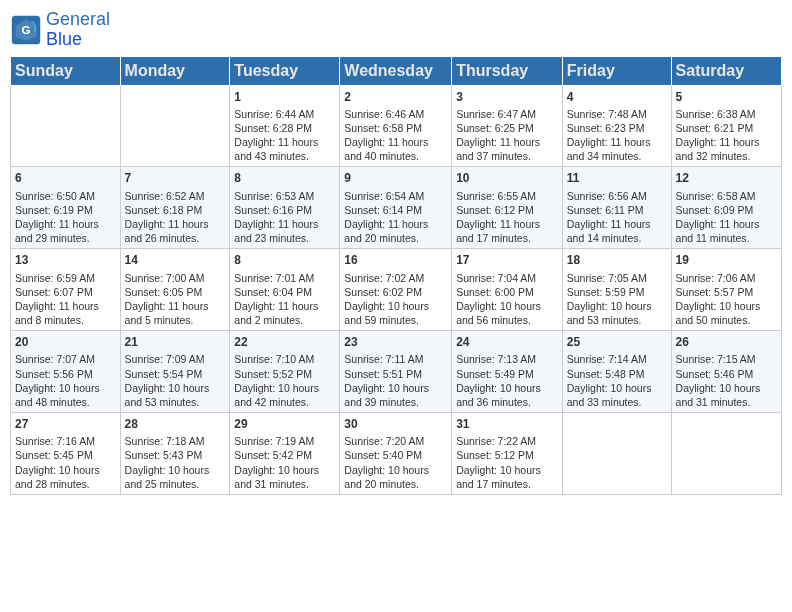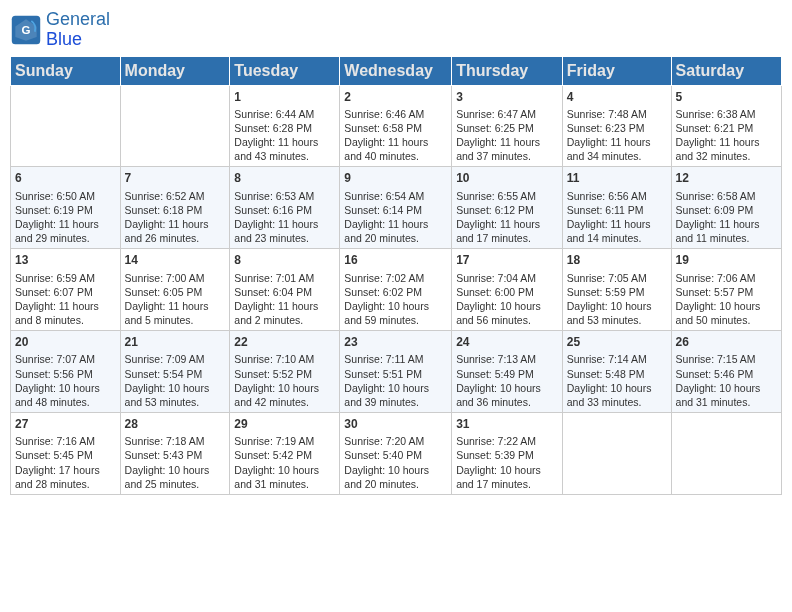--- a/index.html
+++ b/index.html
@@ -273,21 +273,21 @@
           <div>Sunrise: 7:15 AM</div>
           <div>Sunset: 5:46 PM</div>
           <div>Daylight: 10 hours and 31 minutes.</div>
         </td>
       </tr>
       <tr>
         <td>
           <div class="day-num">27</div>
           <div>Sunrise: 7:16 AM</div>
           <div>Sunset: 5:45 PM</div>
-          <div>Daylight: 17 hours and 28 minutes.</div>
+          <div>Daylight: 10 hours and 28 minutes.</div>
         </td>
         <td>
           <div class="day-num">28</div>
           <div>Sunrise: 7:18 AM</div>
           <div>Sunset: 5:43 PM</div>
           <div>Daylight: 10 hours and 25 minutes.</div>
         </td>
         <td>
           <div class="day-num">29</div>
           <div>Sunrise: 7:19 AM</div>
@@ -296,20 +296,20 @@
         </td>
         <td>
           <div class="day-num">30</div>
           <div>Sunrise: 7:20 AM</div>
           <div>Sunset: 5:40 PM</div>
           <div>Daylight: 10 hours and 20 minutes.</div>
         </td>
         <td>
           <div class="day-num">31</div>
           <div>Sunrise: 7:22 AM</div>
-          <div>Sunset: 5:39 PM</div>
+          <div>Sunset: 5:12 PM</div>
           <div>Daylight: 10 hours and 17 minutes.</div>
         </td>
         <td class="empty-cell"></td>
         <td class="empty-cell"></td>
       </tr>
     </tbody>
 </table>
 
 </body></html>

